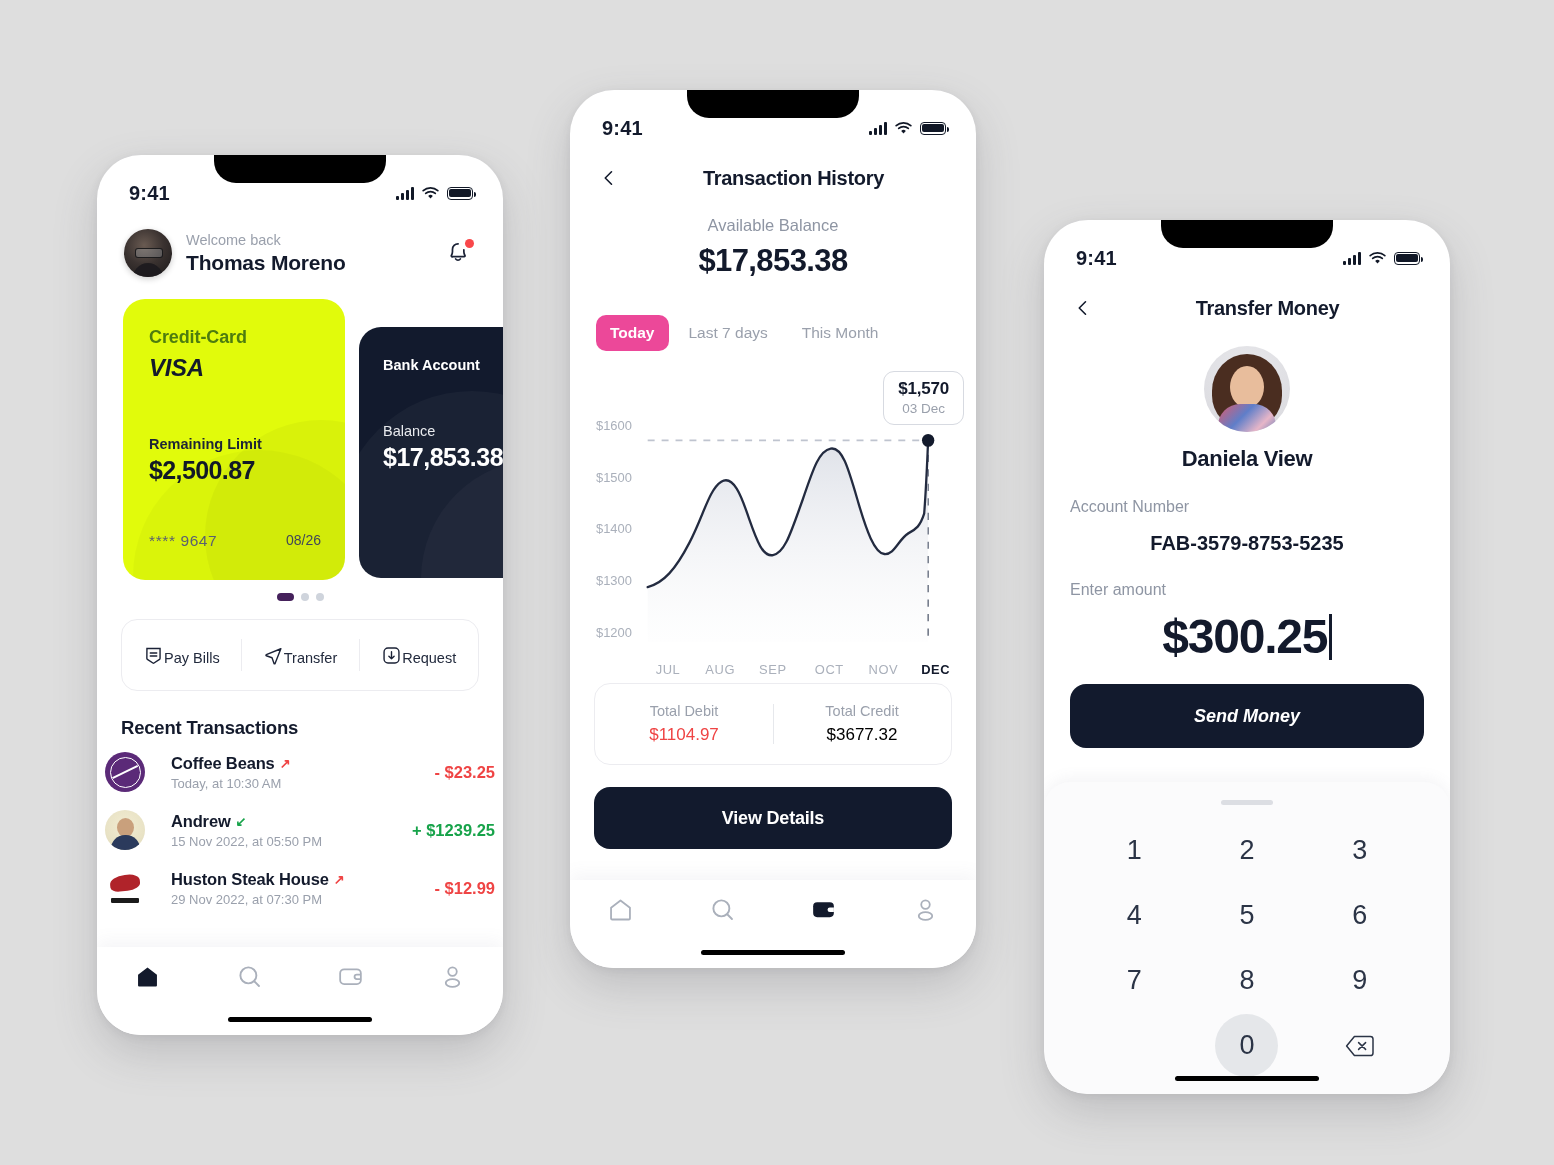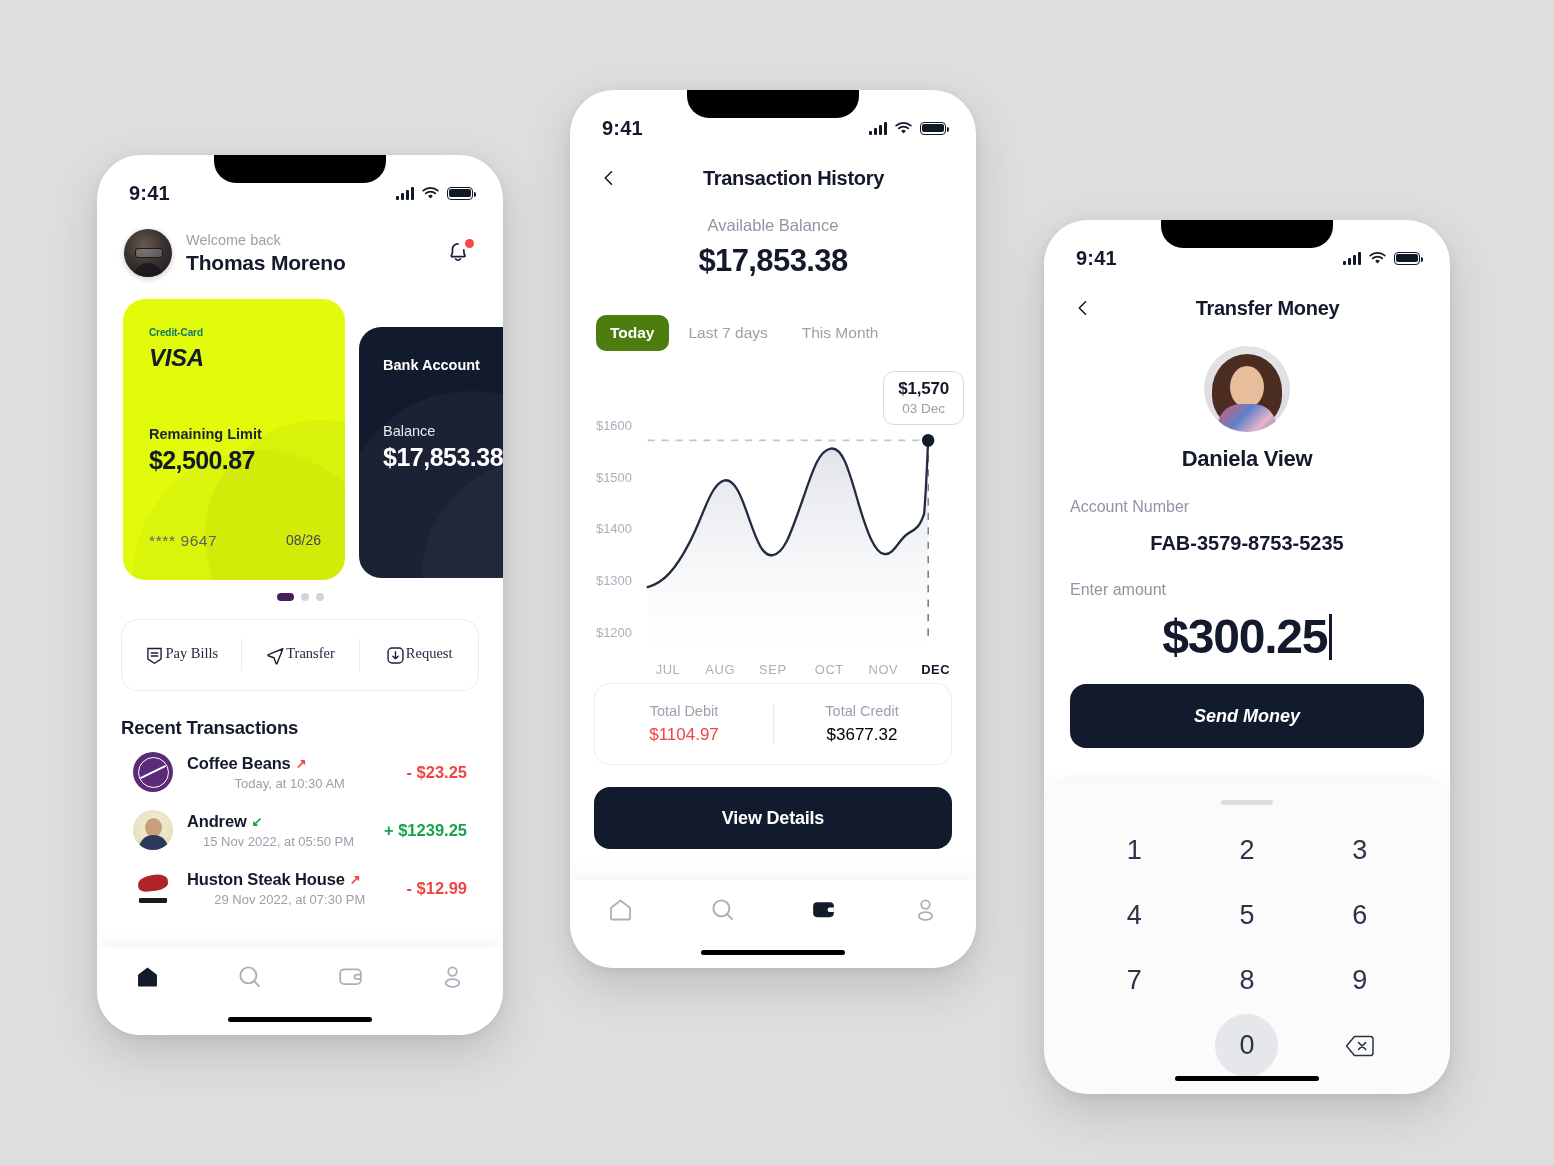--- a/index.html
+++ b/index.html
@@ -102,52 +102,52 @@
   }
   .card-bank::after {
     content:""; position:absolute; left:-20px; top:64px; width: 266px; height: 266px;
     border-radius: 50%; background: rgba(255,255,255,.035);
   }
   .card-bank::before {
     content:""; position:absolute; left:62px; top:132px; width: 240px; height: 240px;
     border-radius: 50%; background: rgba(255,255,255,.03);
   }
   .cc-in { position: relative; z-index: 2; padding: 28px 26px; height: 100%; }
-  .cc-label { font-size: 10px; font-weight: 700; color: #0f766e; letter-spacing: -.1px; }
+  .cc-label { font-size: 18px; font-weight: 700; color: #4d7c0f; letter-spacing: -.1px; }
   .cc-visa { font-size: 24px; font-weight: 800; font-style: italic; color: #131a2c; margin-top: 6px; letter-spacing: -.3px; }
   .cc-rl { font-size: 14.5px; font-weight: 600; color: #1d2436; margin-top: 54px; }
   .cc-amt { font-size: 25px; font-weight: 800; color: #111827; margin-top: 4px; letter-spacing: -.6px; }
   .cc-foot { position: absolute; left: 26px; right: 24px; bottom: 30px; display: flex; justify-content: space-between; }
   .cc-num { font-size: 15.5px; color: #5a6070; font-weight: 500; letter-spacing: .6px; }
   .cc-exp { font-size: 14px; color: #40465a; font-weight: 500; }
   .bk-in { position: relative; z-index: 2; padding: 30px 24px; }
   .bk-label { font-size: 14.5px; font-weight: 700; color: #fff; }
   .bk-bal { font-size: 14.5px; color: #e8eaee; margin-top: 50px; }
   .bk-amt { font-size: 25px; font-weight: 800; color: #fff; margin-top: 4px; letter-spacing: -.5px; white-space: nowrap; }
 
   .dots { display: flex; gap: 7px; justify-content: center; margin-top: 14px; }
   .dots i { width: 8px; height: 8px; border-radius: 5px; background: #cfd4dc; display:block; }
   .dots i.on { width: 17px; background: #45215b; }
 
   
   .actions {
     margin: 18px 24px 0; height: 72px; border: 1px solid #ececf0; border-radius: 16px;
     display: flex; align-items: center; background: #fff;
   }
-  .act { flex: 1; display: flex; align-items: flex-start; justify-content: center; position: relative; font-family: Liberation Serif, serif; }
+  .act { flex: 1; display: flex; align-items: flex-end; justify-content: center; position: relative; }
   .act + .act::before {
     content:""; position:absolute; left:0; top:50%; transform:translateY(-50%);
     width:1px; height:32px; background:#ececf0;
   }
   .act svg { width: 21px; height: 21px; display:block; }
   .act span { font-size: 14.5px; color: #222a3d; font-weight: 500; }
 
   
   .sect-title { font-size: 18.5px; font-weight: 700; color: #131a2c; padding: 26px 24px 4px; letter-spacing: -.2px; }
-  .tx { display: flex; align-items: center; padding: 9px 36px; gap: 14px; text-align: center; }
+  .tx { display: flex; align-items: center; padding: 9px 8px; gap: 26px; }
   .tx-ico { width: 40px; height: 40px; border-radius: 50%; flex: 0 0 40px; overflow: hidden; position: relative; }
   .ico-coffee { background: #5b2a78; }
   .ico-coffee::before {
     content:""; position:absolute; inset:4.5px; border-radius:50%;
     border:1.6px solid #fff;
   }
   .ico-coffee::after {
     content:""; position:absolute; left:6px; top:19px; width:28px; height:1.6px;
     background:#fff; transform: rotate(-26deg);
   }
@@ -200,21 +200,21 @@
   .nav-title {
     position: absolute; left: 0; right: 0; text-align: center;
     font-size: 20px; font-weight: 700; color: #131a2c; letter-spacing: -.3px;
     pointer-events: none;
     margin-left: 41px;
   }
   .avail-lbl { text-align: center; font-size: 16.5px; color: #8e95a3; margin-top: 22px; }
   .avail-amt { text-align: center; font-size: 31px; font-weight: 800; color: #131a2c; margin-top: 8px; letter-spacing: -.6px; }
   .segs { display: flex; align-items: center; padding: 0 26px; margin-top: 36px; gap: 6px; }
   .seg { font-size: 15.5px; color: #9aa0ac; padding: 9px 14px; border-radius: 10px; font-weight: 500; }
-  .seg.on { background: #4d7c0f; color: #fff; font-weight: 600; }
+  .seg.on { background: #ec4899; color: #fff; font-weight: 600; }
 
   .chart-wrap { position: relative; margin-top: 16px; height: 310px; padding: 0 22px 0 20px; }
   .chart-wrap svg { width: 100%; height: 100%; display: block; overflow: visible; }
   .tip {
     position: absolute; right: 12px; top: 4px; background: #fff;
     border: 1.3px solid #d7dae1; border-radius: 11px; padding: 7px 14px 8px;
     text-align: center; z-index: 3;
   }
   .tip-v { font-size: 17px; font-weight: 700; color: #131a2c; letter-spacing: -.2px; }
   .tip-d { font-size: 13.5px; color: #9aa0ac; margin-top: 2px; }

